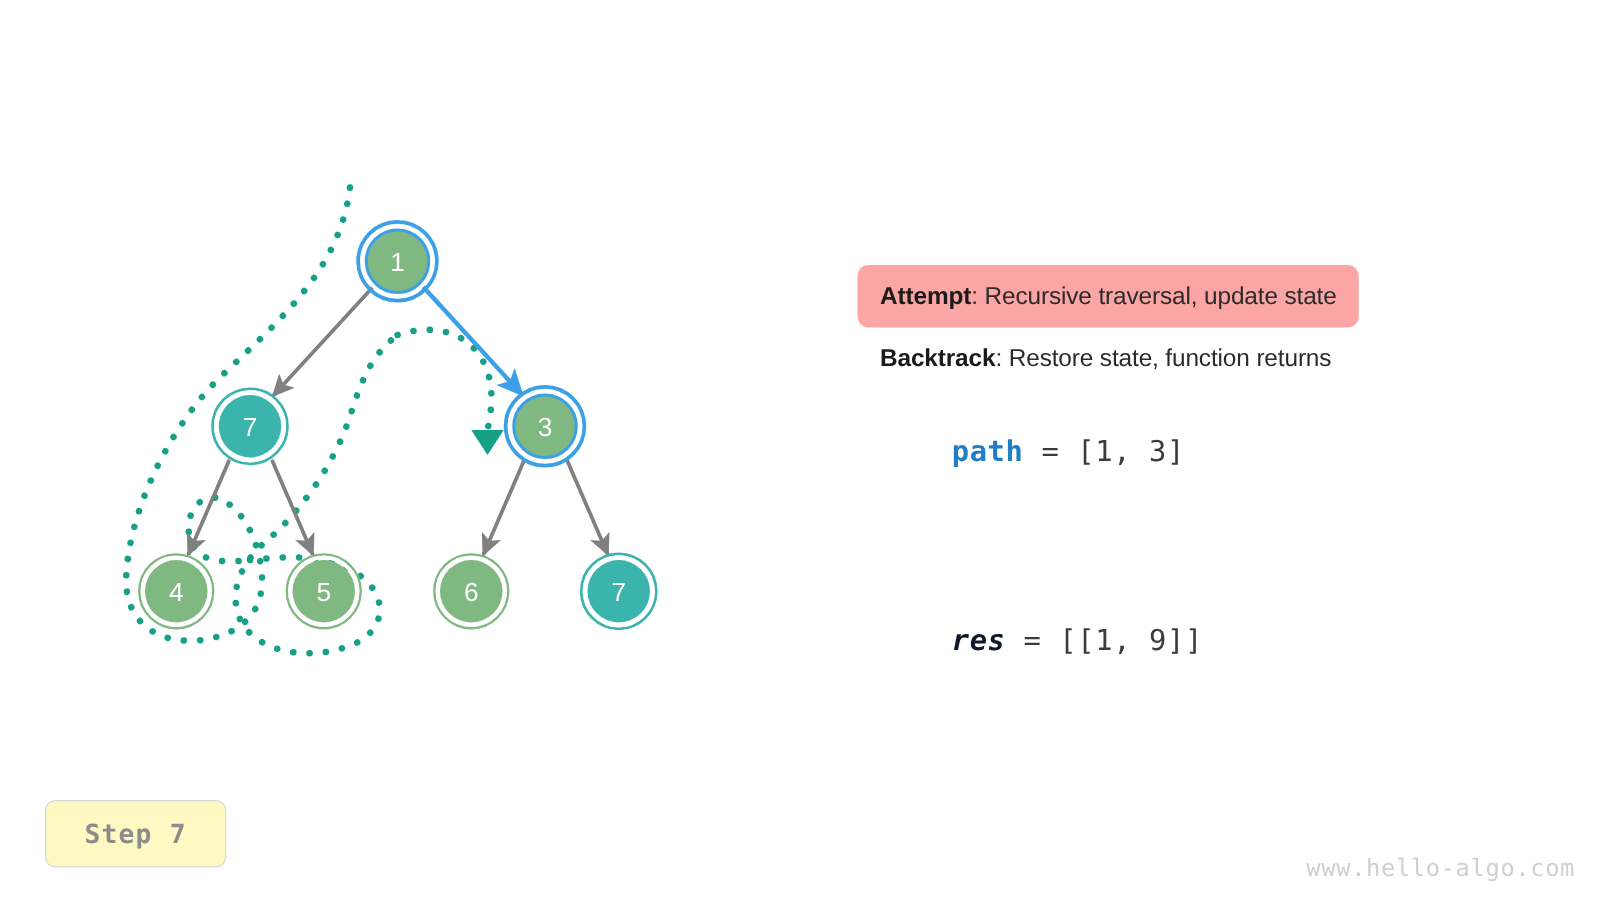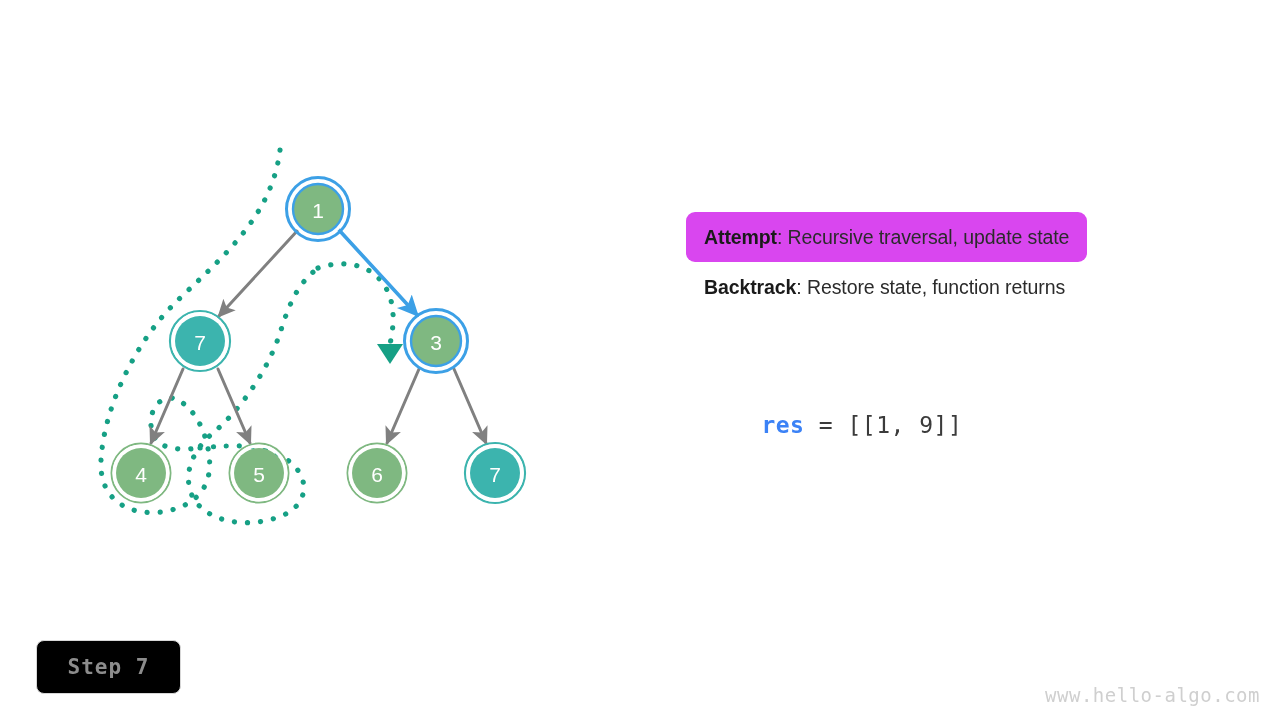--- a/index.html
+++ b/index.html
@@ -43,54 +43,54 @@
   .desc-line {
     font-size: 19.5px;
     color: #2b2b2b;
     line-height: 1.35;
     white-space: nowrap;
     letter-spacing: -0.1px;
   }
   .desc-line b { font-weight: bold; color: #1a1a1a; }
 
   #attempt-row {
-    background: #d946ef;
+    background: #fca5a5;
     border-radius: 9px;
     padding: 12px 18px;
     display: inline-block;
     box-sizing: border-box;
   }
   #backtrack-row {
     padding: 12px 18px;
     display: inline-block;
     box-sizing: border-box;
   }
 
   .code-line {
     font-family: "DejaVu Sans Mono", "Liberation Mono", monospace;
     font-size: 23px;
     color: #3b3b3b;
     white-space: pre;
     letter-spacing: 0.5px;
   }
   .var-path { color: #1f7fc4; font-weight: bold; }
-  .var-res  { color: #3b82f6; font-weight: bold; }
+  .var-res  { color: #0f172a; font-weight: bold; font-style: italic; }
 
   #path-row { margin-top: 10px; padding-left: 18px; }
   #res-row  { margin-top: 73px; padding-left: 18px; }
 
   
   #step-badge {
     position: absolute;
     left: 36px;
     top: 640px;
     width: 145px;
     height: 54px;
     box-sizing: border-box;
-    background: #000000;
+    background: #fef9c3;
     border: 1px solid #d7d7d7;
     border-radius: 8px;
     display: flex;
     align-items: center;
     justify-content: center;
     font-family: "DejaVu Sans Mono", "Liberation Mono", monospace;
     font-size: 21px;
     font-weight: bold;
     color: #8c8c8c;
     letter-spacing: 1px;
@@ -210,20 +210,23 @@
 <div id="info-panel">
 
   <div id="attempt-row" class="desc-line">
     <b>Attempt</b><span>: Recursive traversal, update state</span>
   </div>
 
   <div id="backtrack-row" class="desc-line">
     <b>Backtrack</b><span>: Restore state, function returns</span>
   </div>
 
+  <div id="path-row" class="code-line">
+    <span class="var-path">path</span><span> = [1, 3]</span>
+  </div>
 
   <div id="res-row" class="code-line">
     <span class="var-res">res</span><span> = [[1, 9]]</span>
   </div>
 
 </div>
 
 <div id="step-badge">
   <span>Step 7</span>
 </div>

